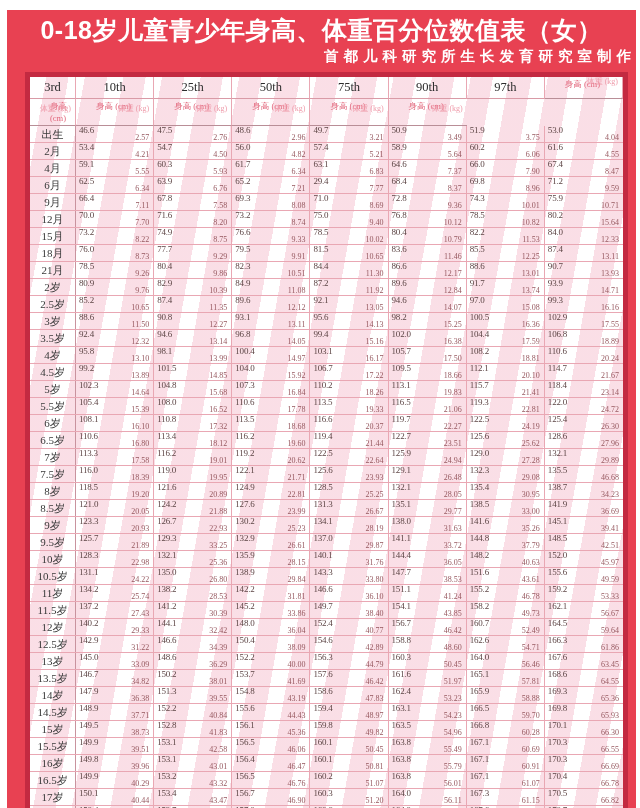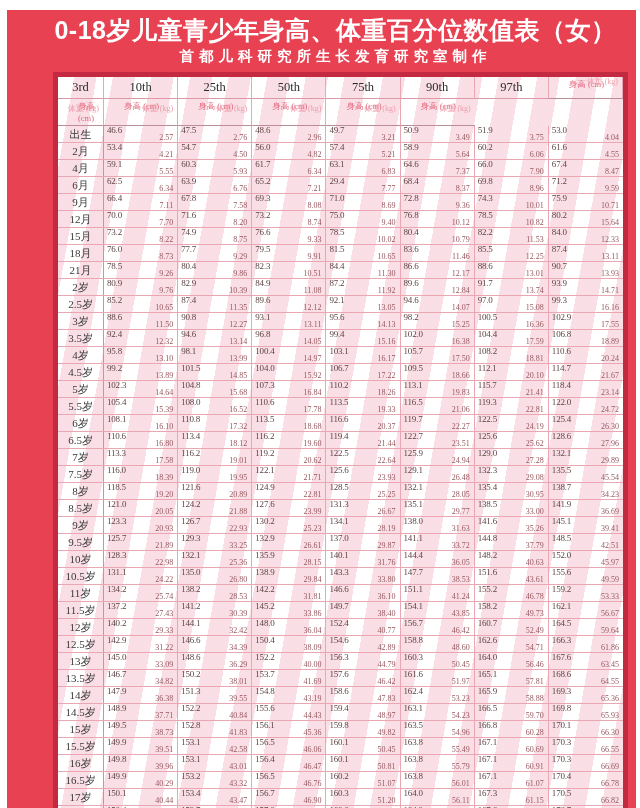--- a/index.html
+++ b/index.html
@@ -4,29 +4,28 @@
 <style>
   * { margin:0; padding:0; box-sizing:border-box; }
   html,body { background:#ffffff; }
   .page {
     position:relative; width:640px; height:808px; overflow:hidden;
     background:#ffffff; font-family:"Liberation Serif", serif;
   }
   .red-panel {
     position:absolute; left:7px; top:10px; right:4px; bottom:0;
     background:#e84152;
-    padding-left:28px;
   }
   .title {
     margin-top:5px; text-align:center; color:#ffffff;
     font-family:"Liberation Sans", sans-serif;
     font-size:25px; font-weight:600; letter-spacing:0.5px; line-height:1.25;
   }
   .subtitle {
-    text-align:center; color:#ffffff;
+    text-align:right; color:#ffffff;
     font-family:"Liberation Sans", sans-serif;
     font-size:14.5px; font-weight:600; letter-spacing:5px; margin-top:1px;
   }
   .table-frame {
     margin:6px 8px 0 18px;
     border:5px solid #c32a41;
     background:
       repeating-linear-gradient(100deg,
         rgba(255,255,255,0) 0 16px,
         rgba(244,183,200,0.45) 16px 38px),
@@ -762,21 +761,21 @@
             <div class="data-cell">
               <div class="h-val">129.1</div>
               <div class="w-val">26.48</div>
             </div>
             <div class="data-cell">
               <div class="h-val">132.3</div>
               <div class="w-val">29.08</div>
             </div>
             <div class="data-cell">
               <div class="h-val">135.5</div>
-              <div class="w-val">45.54</div>
+              <div class="w-val">46.68</div>
             </div>
           </div>
           <div class="grid-row">
             <div class="age-cell">8岁</div>
             <div class="data-cell">
               <div class="h-val">118.5</div>
               <div class="w-val">19.20</div>
             </div>
             <div class="data-cell">
               <div class="h-val">121.6</div>

